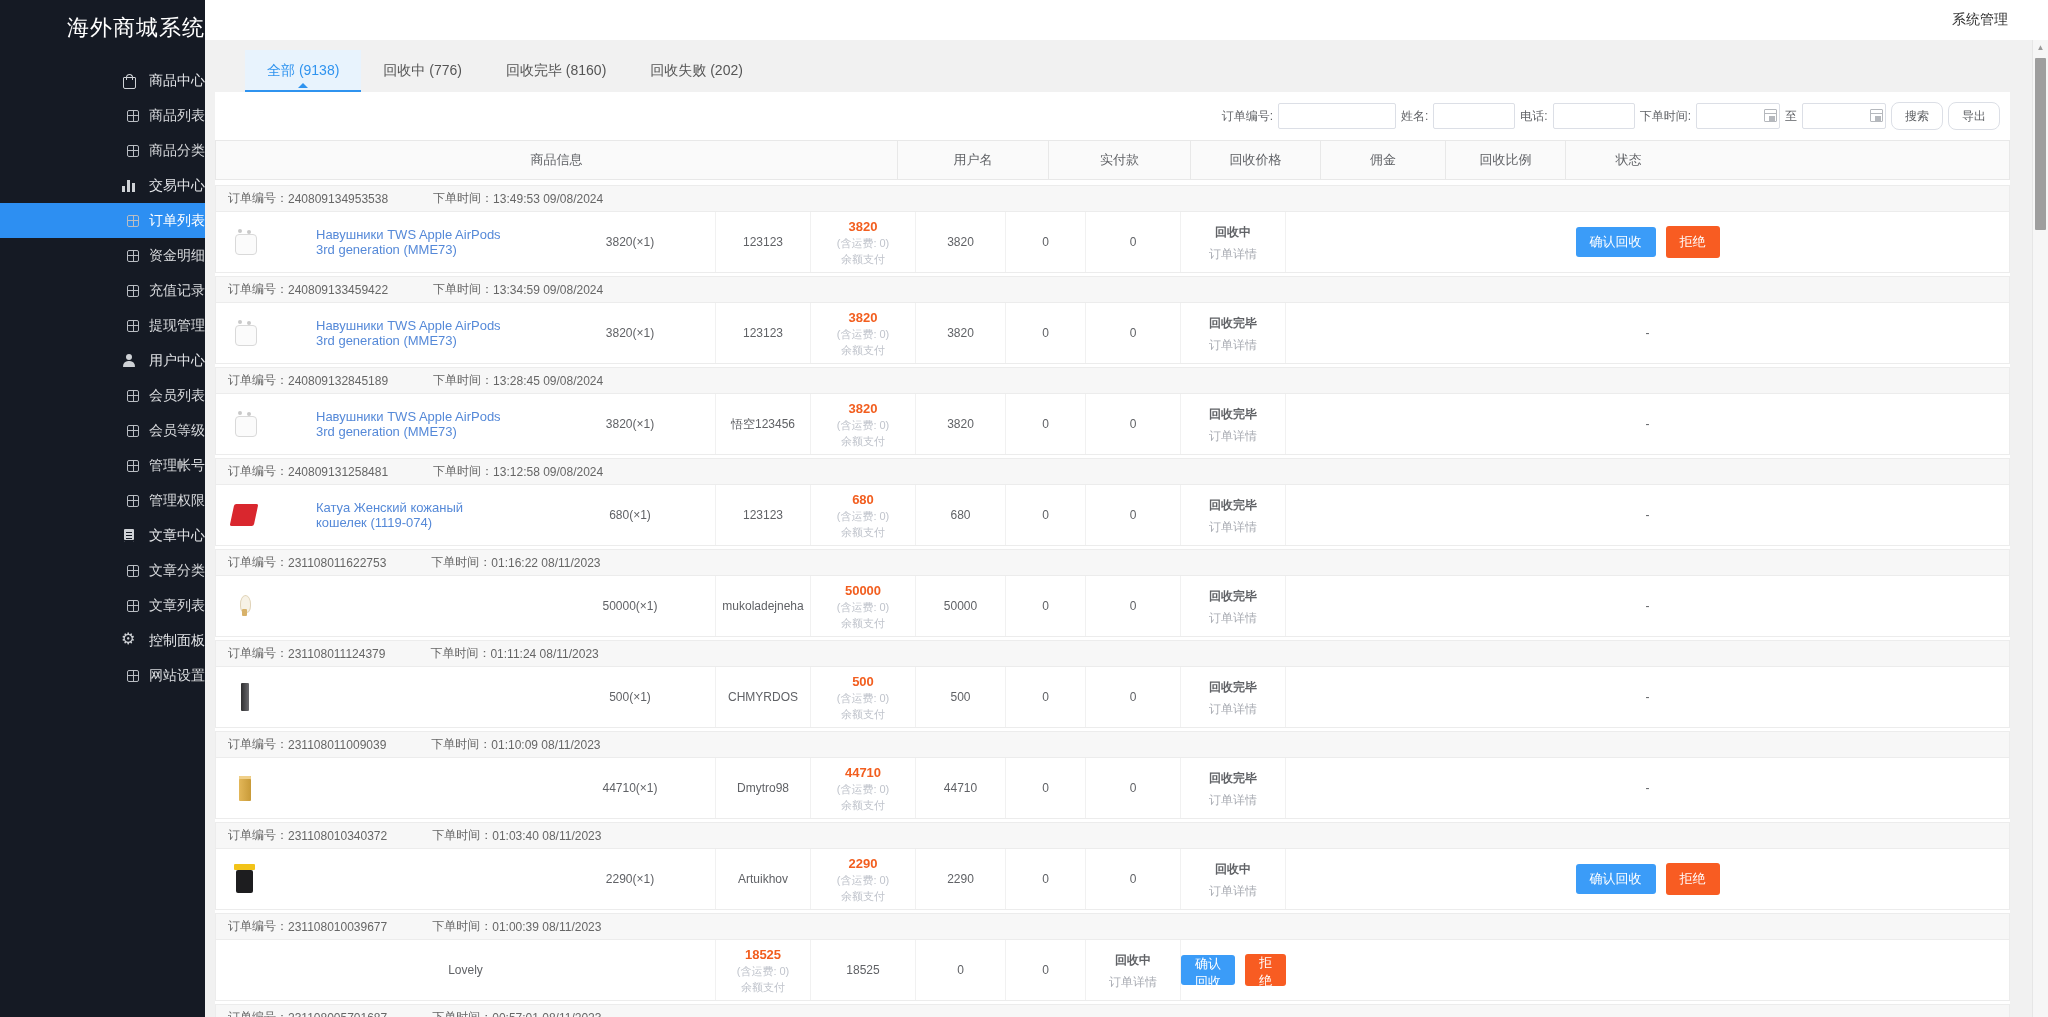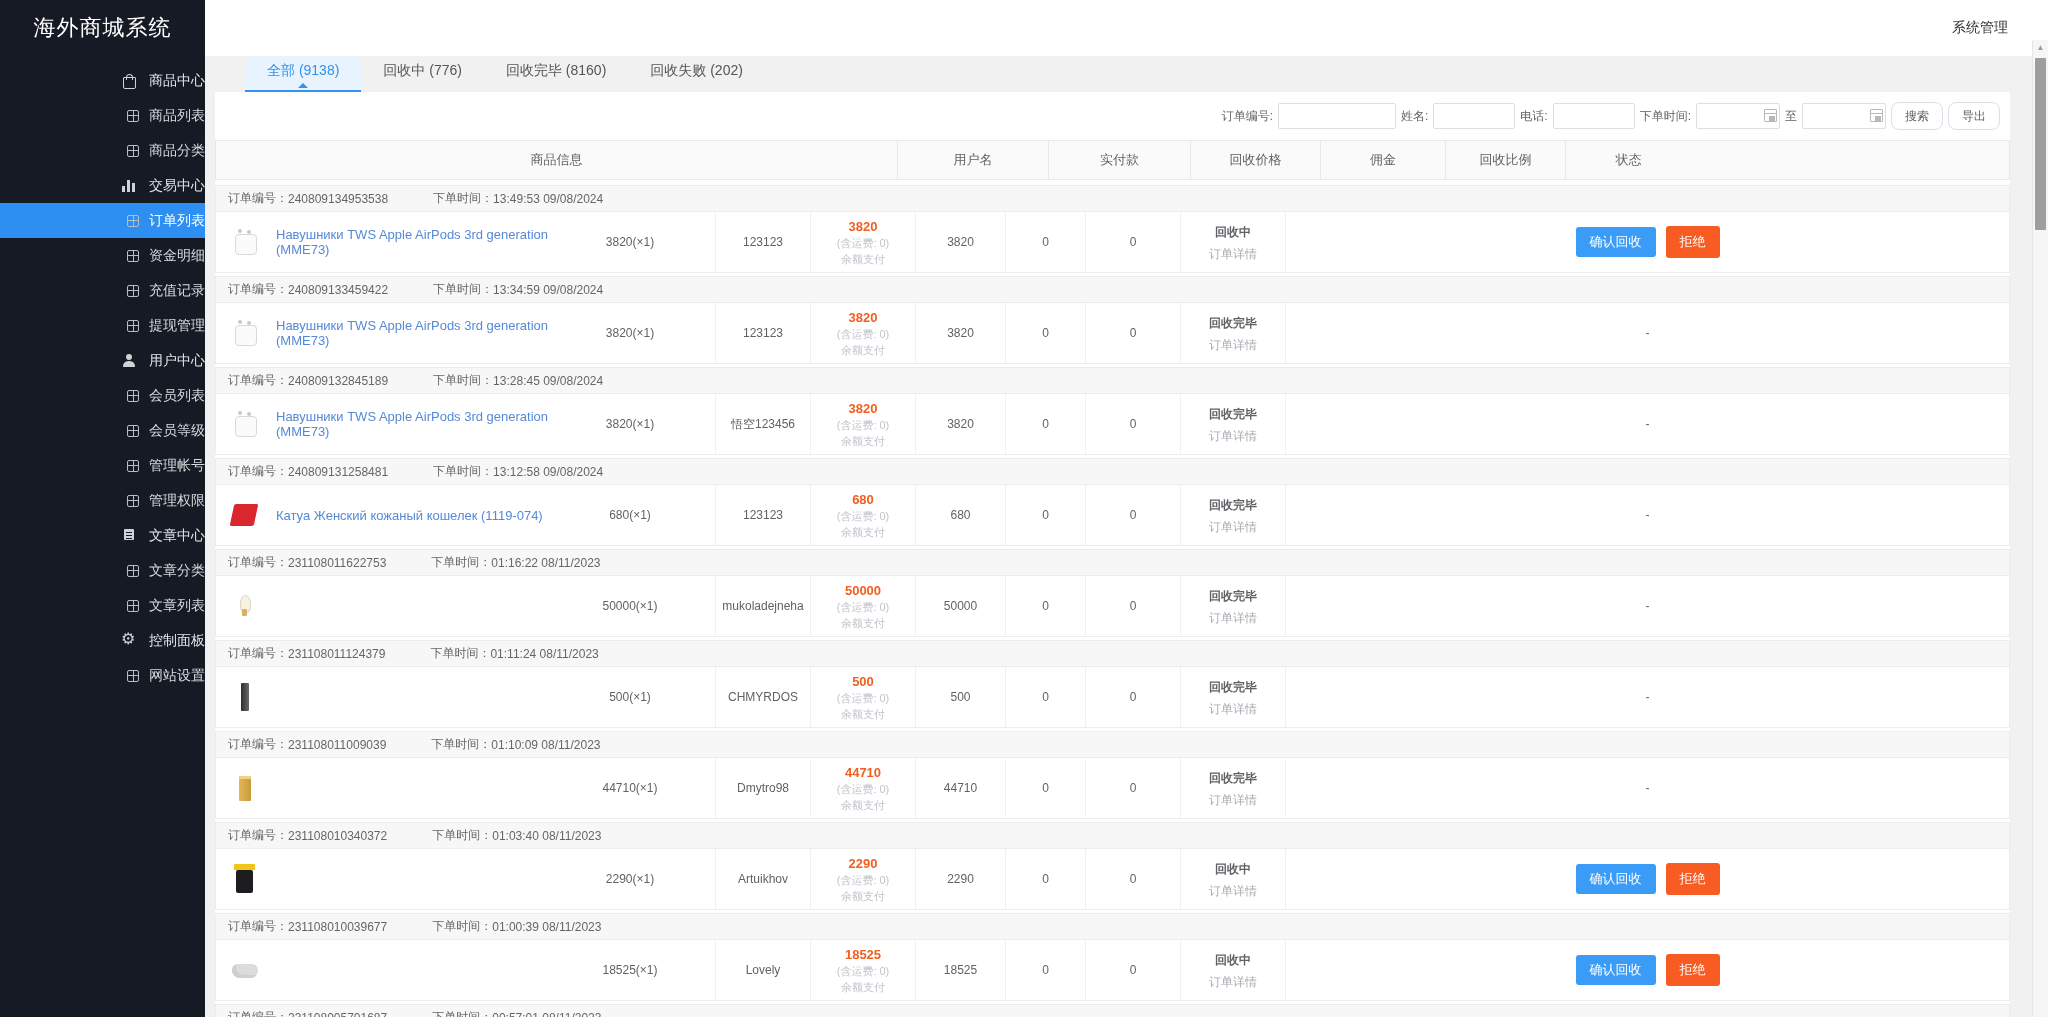--- a/index.html
+++ b/index.html
@@ -2,21 +2,21 @@
 <html><head>
 <meta charset="utf-8">
 <style>
   * { margin:0; padding:0; box-sizing:border-box; }
   html,body { width:2048px; height:1017px; overflow:hidden;
     font-family:"Liberation Sans","DejaVu Sans",sans-serif; background:#f1f1f1; }
 
   
   .sidebar { position:fixed; left:0; top:0; width:205px; height:1017px;
     background:#151a24; z-index:5; }
-  .sidebar-title { color:#ffffff; font-size:22px; text-align:center;
+  .sidebar-title { color:#ffffff; font-size:22px; text-align:right;
     padding-top:13px; letter-spacing:1px; font-weight:400; }
   .menu { padding-top:20px; }
   .menu-item { height:35px; display:flex; align-items:center; color:#e3e5e8;
     font-size:14px; cursor:pointer;justify-content:flex-end; }
   .menu-item.section { padding-left:28px; }
   .menu-item.sub { padding-left:58px; color:#d8dadd; }
   .menu-item.active { background:#2d8ff2; color:#fff; }
   .m-ic { width:16px; height:16px; margin-right:12px; position:relative;
     display:inline-block; flex:0 0 16px; }
   
@@ -40,21 +40,21 @@
     z-index:1; background:repeating-linear-gradient(#151a24 0 1px,transparent 1px 3px); }
   .ic-gear-icon::after { content:"\2699"; position:absolute; left:0; top:-3px; font-size:16px;
     color:#cfd2d6; line-height:18px; }
   .ic-grid-icon { width:12px; height:12px; flex-basis:12px; margin-right:10px;
     border:1px solid #b9bdc3; border-radius:2px;
     background:
       linear-gradient(#b9bdc3,#b9bdc3) 50% 0/1px 100% no-repeat,
       linear-gradient(#b9bdc3,#b9bdc3) 0 50%/100% 1px no-repeat; }
 
   
-  .topbar { position:fixed; left:205px; top:0; right:0; height:56px; background:#ffffff;
+  .topbar { position:fixed; left:205px; top:0; right:0; height:40px; background:#ffffff;
     display:flex; align-items:center; justify-content:flex-end; padding-right:40px; z-index:4;font-family:Liberation Mono, monospace; }
   .topbar-user { font-size:14px; color:#333; cursor:pointer; }
 
   
   .main { position:absolute; left:205px; top:40px; width:1843px; height:977px; }
   
   .tabs { height:52px; display:flex; align-items:flex-end; padding-left:40px; }
   .tab { position:relative; height:42px; line-height:40px; padding:0 22px; font-size:14px;
     color:#555; cursor:pointer; }
   .tab.active { background:#e8f3fd; color:#2f93ef; border-bottom:2px solid #2f93ef; }
@@ -90,21 +90,21 @@
   .block { margin-top:5px; }
   .block + .block { margin-top:3px; }
   .strip { height:27px; background:#f7f7f7; border:1px solid #ececec;
     display:flex; align-items:center; padding-left:12px; font-size:12px; color:#666; }
   .strip .sep-gap { display:inline-block; width:45px; }
   .order-row { display:grid; grid-template-columns:500px 95px 105px 90px 80px 95px 105px 1fr;
     background:#fff; border:1px solid #ececec; border-top:none; height:61px; }
   .td { display:flex; align-items:center; justify-content:center; flex-direction:column;
     font-size:12px; color:#606266; border-right:1px solid #f1f1f1; }
   .td:last-child { border-right:none; }
-  .td-product { flex-direction:row; justify-content:flex-start; padding-left:12px; }
+  .td-product { flex-direction:row; justify-content:flex-start; padding-left:12px;gap:40px; }
   .p-img { width:34px; height:34px; margin-right:14px; flex:0 0 34px; position:relative;
     background:#fff; }
   .p-name { flex:1; text-align:left; font-size:13px; color:#5589d8; cursor:pointer;
     padding-right:6px; }
   .p-qty { width:150px; text-align:center; color:#606266; margin-right:10px; }
   .paid-amt { color:#f25e1f; font-weight:700; font-size:13px; line-height:17px; }
   .paid-sub { color:#c0c4cc; font-size:11px; line-height:16px; }
   .st-line { line-height:16px;font-weight:bold; }
   .st-detail { color:#a8abb2; margin-top:7px; cursor:pointer; line-height:14px; }
   .ops { flex-direction:row; gap:10px; }
@@ -655,25 +655,20 @@
 
   <div class="block">
     <div class="strip">
       <span>订单编号：</span>
             <span>231108010039677</span>
       <span class="sep-gap"></span>
       <span>下单时间：</span>
             <span>01:00:39 08/11/2023</span>
     </div>
     <div class="order-row">
-      <div class="td td-product">
-        <span class="p-img img-controller"></span>
-        <span class="p-name"></span>
-        <span class="p-qty">18525(×1)</span>
-      </div>
       <div class="td">
         <span>Lovely</span>
       </div>
       <div class="td">
         <span class="paid-amt">18525</span>
         <span class="paid-sub">(含运费: 0)</span>
         <span class="paid-sub">余额支付</span>
       </div>
       <div class="td">
         <span>18525</span>

